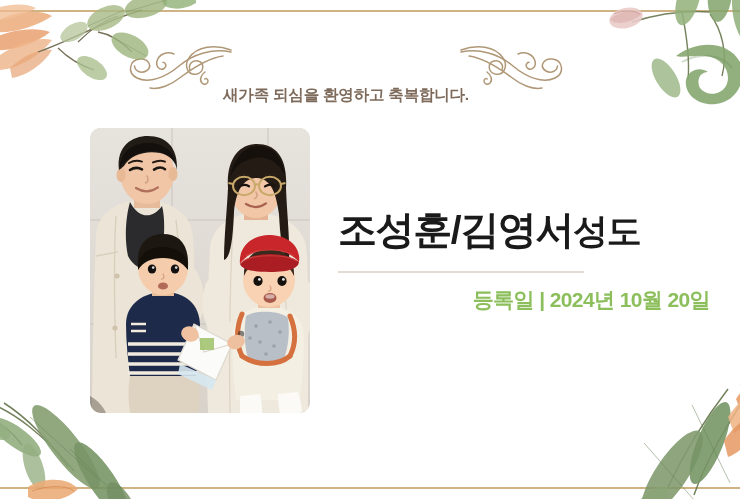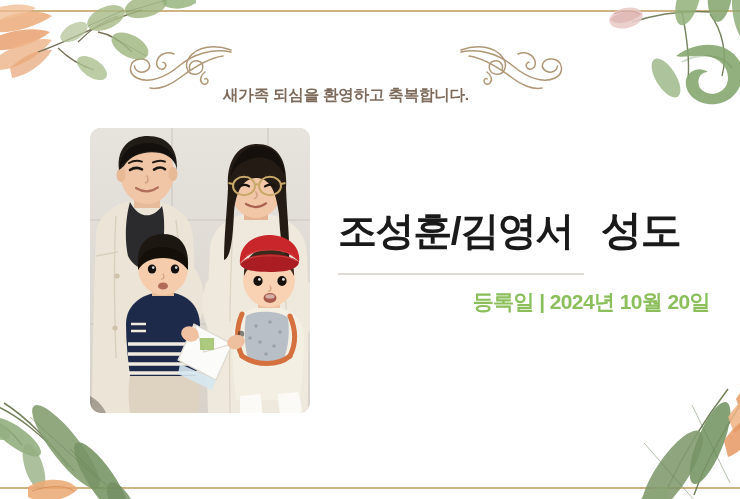--- a/index.html
+++ b/index.html
@@ -94,23 +94,22 @@
   }
   #family-names {
     font-size: 39px;
     font-weight: bold;
     color: #1a1a1a;
     letter-spacing: -1.4px;
     line-height: 1.12;
     white-space: nowrap;
   }
   #family-names .suffix {
-    font-size: 41px;
+    font-size: 35px;
     letter-spacing: -1.2px;
-    margin-left: 28px;
   }
   #date-divider {
     margin-top: 19px;
     width: 246px;
     height: 2px;
     background: #e2dbd4;
   }
   #date-line {
     margin-top: 13px;
     font-size: 21px;

